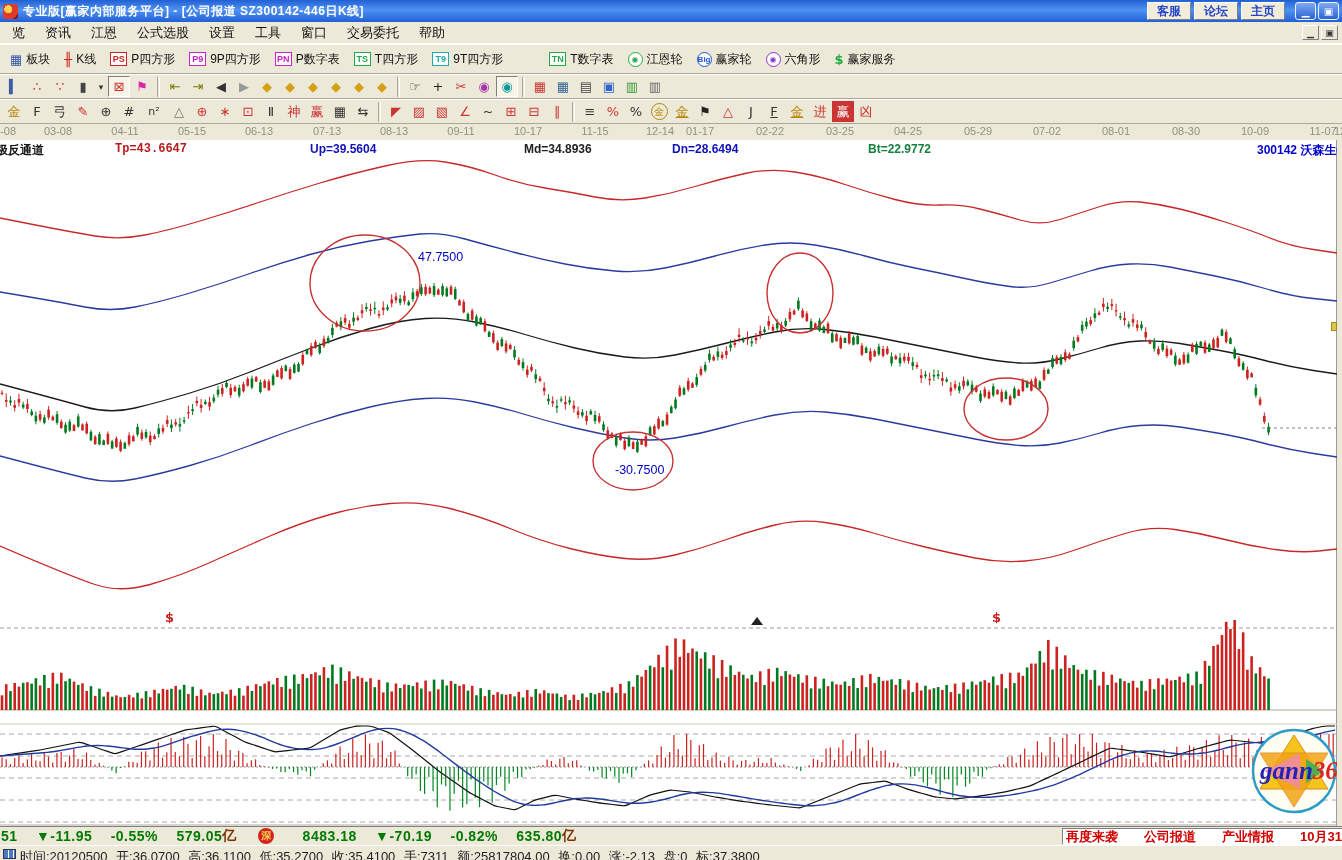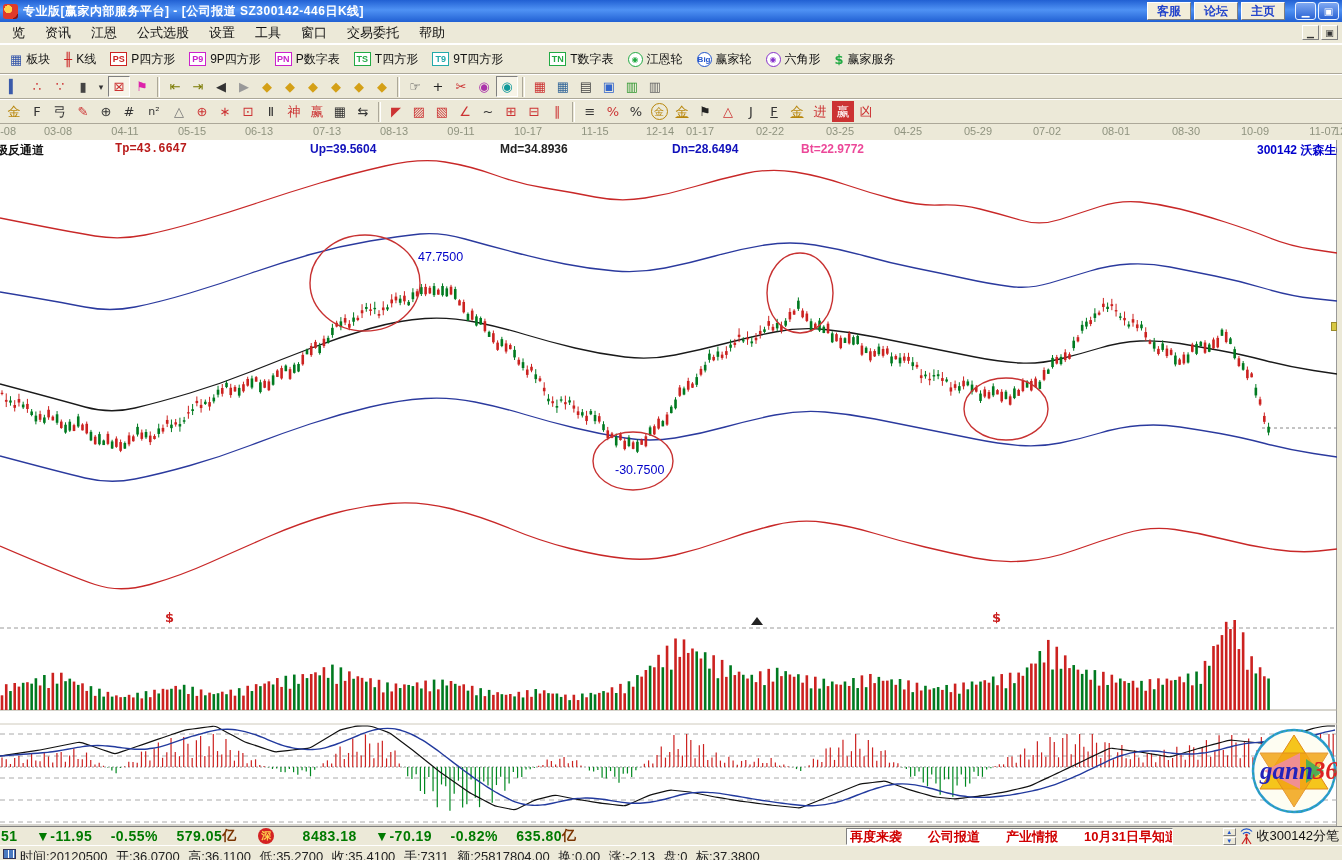--- a/index.html
+++ b/index.html
@@ -62,21 +62,21 @@
     color:#0000cc; font-size:12px; font-weight:bold; }
   .anno { position:absolute; color:#0000c8; font-size:12.5px; white-space:nowrap; }
   .macd-header { position:absolute; top:571px; left:0; width:100%; height:13px; font-size:12px; background:#fff; }
   .macd-header span { position:absolute; font-weight:bold; white-space:nowrap; }
   .scroll-marker { position:absolute; left:1331px; top:182px; width:6px; height:9px; background:#d8c843; border:1px solid #9a8a2a; }
   .logo { position:absolute; left:1251px; top:588px; width:86px; height:86px; }
 
   
   .ticker { height:19px; display:flex; align-items:center; border-top:1px solid #808080;
     background:#ece9d8; font-size:14px; overflow:hidden; }
-  .ticker-left { display:flex; align-items:center; width:846px; flex:0 0 auto; padding-left:1px; }
+  .ticker-left { display:flex; align-items:center; width:1062px; flex:0 0 auto; padding-left:1px; }
   .idx { color:#007a00; font-weight:bold; letter-spacing:0.5px; word-spacing:14px; white-space:pre; }
   .yi { color:#7a3300; font-weight:bold; }
   .sz-badge { width:16px; height:16px; border-radius:50%; background:#d42222; color:#ffd24d;
     font-size:10px; font-weight:bold; display:flex; align-items:center; justify-content:center;
     margin:0 10px 0 22px; flex:0 0 auto; }
   .news { flex:0 0 auto; width:327px; height:17px; background:#fff; border:1px solid;
     border-color:#808080 #fff #fff #808080; color:#d00000; overflow:hidden; white-space:pre;
     font-size:13px; padding:0 3px; line-height:15px; font-weight:bold; }
   .ticker-right { margin-left:auto; display:flex; align-items:center; gap:3px; padding-right:3px; }
   .spinner { display:flex; flex-direction:column; gap:1px; }
@@ -1519,23 +1519,23 @@
       <line x1="1324.738" y1="627" x2="1324.738" y2="611.3189208270637" stroke="#cc2220" stroke-width="1.2"></line>
       <line x1="1328.964" y1="627" x2="1328.964" y2="594" stroke="#cc2220" stroke-width="1.2"></line>
       <line x1="1333.19" y1="627" x2="1333.19" y2="594" stroke="#cc2220" stroke-width="1.2"></line>
       <path d="M0,616Q5,615.25 7.5,614.875Q10,614.5 12.5,614.125Q15,613.75 17.5,613.375Q20,613 22.5,612.625Q25,612.25 27.5,611.875Q30,611.5 32.5,611.125Q35,610.75 37.5,610.375Q40,610 42.5,609.5Q45,609 47.5,608.5Q50,608 52.5,607.5Q55,607 57.5,606.5Q60,606 62.5,605.5Q65,605 67.5,604.5Q70,604 72.5,603.5Q75,603 77.5,602.5Q80,602 82.5,602.8571428571429Q85,603.7142857142857 87.5,604.5714285714286Q90,605.4285714285714 92.5,606.2857142857142Q95,607.1428571428571 97.5,608Q100,608.8571428571429 102.5,609.7142857142858Q105,610.5714285714286 107.5,611.4285714285714Q110,612.2857142857143 112.5,613.1428571428571Q115,614 117.5,613.1428571428571Q120,612.2857142857143 122.5,611.4285714285714Q125,610.5714285714286 127.5,609.7142857142858Q130,608.8571428571429 132.5,608Q135,607.1428571428571 137.5,606.2857142857142Q140,605.4285714285714 142.5,604.5714285714286Q145,603.7142857142857 147.5,602.8571428571429Q150,602 152.5,601.1428571428571Q155,600.2857142857143 157.5,599.4285714285714Q160,598.5714285714286 162.5,597.7142857142858Q165,596.8571428571429 167.5,596Q170,595.1428571428571 172.5,594.2857142857142Q175,593.4285714285714 177.5,592.5714285714286Q180,591.7142857142857 182.5,590.8571428571429Q185,590 187.5,589.6666666666667Q190,589.3333333333334 192.5,589Q195,588.6666666666666 197.5,588.3333333333333Q200,588 202.5,587.6666666666667Q205,587.3333333333334 207.5,587Q210,586.6666666666666 212.5,586.3333333333333Q215,586 217.5,587.3333333333333Q220,588.6666666666666 222.5,590Q225,591.3333333333334 227.5,592.6666666666667Q230,594 232.5,595.3333333333333Q235,596.6666666666666 237.5,598Q240,599.3333333333334 242.5,600.6666666666667Q245,602 247.5,602.8333333333333Q250,603.6666666666666 252.5,604.5Q255,605.3333333333334 257.5,606.1666666666667Q260,607 262.5,607.8333333333333Q265,608.6666666666666 267.5,609.5Q270,610.3333333333334 272.5,611.1666666666667Q275,612 277.5,611.7142857142858Q280,611.4285714285714 282.5,611.1428571428571Q285,610.8571428571429 287.5,610.5714285714287Q290,610.2857142857143 292.5,610Q295,609.7142857142857 297.5,609.4285714285713Q300,609.1428571428571 302.5,608.8571428571429Q305,608.5714285714286 307.5,608.2857142857142Q310,608 312.5,606.5Q315,605 317.5,603.5Q320,602 322.5,600.5Q325,599 327.5,597.5Q330,596 332.5,594.5Q335,593 337.5,591.5Q340,590 342.5,589.4Q345,588.8 347.5,588.2Q350,587.6 352.5,587Q355,586.4 357.5,586.2Q360,586 362.5,586Q365,586 367.5,586Q370,586 372.5,586.8Q375,587.6 377.5,588.5Q380,589.4 382.5,590.3Q385,591.2 387.5,592.1Q390,593 392.5,594.9Q395,596.8 397.5,598.7Q400,600.6 402.5,602.5Q405,604.4 407.5,606.3Q410,608.2 412.5,610.1Q415,612 417.5,614Q420,616 422.5,618Q425,620 427.5,622Q430,624 432.5,626Q435,628 437.5,630Q440,632 442.5,633.75Q445,635.5 447.5,637.25Q450,639 452.5,640.75Q455,642.5 457.5,644.25Q460,646 462.5,647.75Q465,649.5 467.5,651.25Q470,653 472.5,654.3Q475,655.6 477.5,656.9000000000001Q480,658.2 482.5,659.5Q485,660.8 487.5,662.0999999999999Q490,663.4 492.5,664.7Q495,666 497.5,666.5Q500,667 502.5,667.5Q505,668 507.5,668.5Q510,669 512.5,669.5Q515,670 517.5,668.75Q520,667.5 522.5,666.25Q525,665 527.5,663.75Q530,662.5 532.5,661.25Q535,660 537.5,659.375Q540,658.75 542.5,658.125Q545,657.5 547.5,656.875Q550,656.25 552.5,655.625Q555,655 557.5,655.5Q560,656 562.5,656.5Q565,657 567.5,657.5Q570,658 572.5,658.5Q575,659 577.5,659.4Q580,659.8 582.5,660.2Q585,660.6 587.5,661Q590,661.4 592.5,661.8Q595,662.2 597.5,662.6Q600,663 602.5,663.3Q605,663.6 607.5,663.9000000000001Q610,664.2 612.5,664.5Q615,664.8 617.5,665.0999999999999Q620,665.4 622.5,665.7Q625,666 627.5,664.9Q630,663.8 632.5,662.7Q635,661.6 637.5,660.5Q640,659.4 642.5,658.3Q645,657.2 647.5,656.1Q650,655 652.5,654.375Q655,653.75 657.5,653.125Q660,652.5 662.5,651.875Q665,651.25 667.5,650.625Q670,650 672.5,650.25Q675,650.5 677.5,650.75Q680,651 682.5,651.25Q685,651.5 687.5,651.75Q690,652 692.5,652.5Q695,653 697.5,653.5Q700,654 702.5,654.5Q705,655 707.5,655.5Q710,656 712.5,656.5Q715,657 717.5,657.4Q720,657.8 722.5,658.2Q725,658.6 727.5,659Q730,659.4 732.5,659.8Q735,660.2 737.5,660.6Q740,661 742.5,661.3333333333333Q745,661.6666666666666 747.5,662Q750,662.3333333333334 752.5,662.6666666666667Q755,663 757.5,663.3333333333333Q760,663.6666666666666 762.5,664Q765,664.3333333333334 767.5,664.6666666666667Q770,665 772.5,665.25Q775,665.5 777.5,665.75Q780,666 782.5,666.25Q785,666.5 787.5,666.75Q790,667 792.5,667.25Q795,667.5 797.5,667.75Q800,668 802.5,667Q805,666 807.5,665Q810,664 812.5,663Q815,662 817.5,661Q820,660 822.5,659Q825,658 827.5,657Q830,656 832.5,655Q835,654 837.5,653Q840,652 842.5,651Q845,650 847.5,649Q850,648 852.5,647Q855,646 857.5,645Q860,644 862.5,643.7Q865,643.4 867.5,643.0999999999999Q870,642.8 872.5,642.5Q875,642.2 877.5,641.9000000000001Q880,641.6 882.5,641.3Q885,641 887.5,641.9Q890,642.8 892.5,643.7Q895,644.6 897.5,645.5Q900,646.4 902.5,647.3Q905,648.2 907.5,649.1Q910,650 912.5,650.7Q915,651.4 917.5,652.0999999999999Q920,652.8 922.5,653.5Q925,654.2 927.5,654.9000000000001Q930,655.6 932.5,656.3Q935,657 937.5,657.25Q940,657.5 942.5,657.75Q945,658 947.5,658.25Q950,658.5 952.5,658.75Q955,659 957.5,658.7Q960,658.4 962.5,658.0999999999999Q965,657.8 967.5,657.5Q970,657.2 972.5,656.9000000000001Q975,656.6 977.5,656.3Q980,656 982.5,655.6Q985,655.2 987.5,654.8Q990,654.4 992.5,654Q995,653.6 997.5,653.2Q1000,652.8 1002.5,652.4Q1005,652 1007.5,651.4Q1010,650.8 1012.5,650.2Q1015,649.6 1017.5,649Q1020,648.4 1022.5,647.8Q1025,647.2 1027.5,646.6Q1030,646 1032.5,644.8333333333333Q1035,643.6666666666666 1037.5,642.5Q1040,641.3333333333334 1042.5,640.1666666666667Q1045,639 1047.5,637.8333333333333Q1050,636.6666666666666 1052.5,635.5Q1055,634.3333333333334 1057.5,633.1666666666667Q1060,632 1062.5,630.8Q1065,629.6 1067.5,628.4000000000001Q1070,627.2 1072.5,626Q1075,624.8 1077.5,623.5999999999999Q1080,622.4 1082.5,621.2Q1085,620 1087.5,618.8Q1090,617.6 1092.5,616.4000000000001Q1095,615.2 1097.5,614Q1100,612.8 1102.5,611.5999999999999Q1105,610.4 1107.5,609.2Q1110,608 1112.5,608.3333333333333Q1115,608.6666666666666 1117.5,609Q1120,609.3333333333334 1122.5,609.6666666666667Q1125,610 1127.5,610.3333333333333Q1130,610.6666666666666 1132.5,611Q1135,611.3333333333334 1137.5,611.6666666666667Q1140,612 1142.5,612.4166666666667Q1145,612.8333333333334 1147.5,613.25Q1150,613.6666666666666 1152.5,614.0833333333333Q1155,614.5 1157.5,614.9166666666667Q1160,615.3333333333334 1162.5,615.75Q1165,616.1666666666666 1167.5,616.5833333333333Q1170,617 1172.5,616.25Q1175,615.5 1177.5,614.75Q1180,614 1182.5,613.25Q1185,612.5 1187.5,611.75Q1190,611 1192.5,610.25Q1195,609.5 1197.5,608.75Q1200,608 1202.5,607.3333333333333Q1205,606.6666666666666 1207.5,606Q1210,605.3333333333334 1212.5,604.6666666666667Q1215,604 1217.5,603.3333333333333Q1220,602.6666666666666 1222.5,602Q1225,601.3333333333334 1227.5,600.6666666666667Q1230,600 1232.5,600.25Q1235,600.5 1237.5,600.75Q1240,601 1242.5,601.25Q1245,601.5 1247.5,601.75Q1250,602 1252.5,602.25Q1255,602.5 1257.5,602.75Q1260,603 1262.5,602.3333333333333Q1265,601.6666666666666 1267.5,601Q1270,600.3333333333334 1272.5,599.6666666666667Q1275,599 1277.5,598.3333333333333Q1280,597.6666666666666 1282.5,597Q1285,596.3333333333334 1287.5,595.6666666666667Q1290,595 1292.5,594.3Q1295,593.6 1297.5,592.9000000000001Q1300,592.2 1302.5,591.5Q1305,590.8 1307.5,590.0999999999999Q1310,589.4 1312.5,588.7Q1315,588 1317.5,587.5Q1320,587 1322.5,586.5Q1325,586 1327.5,586Q1330,586 1332.5,586L1335,586" fill="none" stroke="#111111" stroke-width="1.2"></path>
       <path d="M0,616Q5,615.625 7.5,615.4375Q10,615.25 12.5,615.0625Q15,614.875 17.5,614.6875Q20,614.5 22.5,614.3125Q25,614.125 27.5,613.9375Q30,613.75 32.5,613.5625Q35,613.375 37.5,613.1875Q40,613 42.5,612.8Q45,612.6 47.5,612.3909090909091Q50,612.1818181818181 52.5,611.7727272727273Q55,611.3636363636364 57.5,610.9431818181818Q60,610.5227272727273 62.5,610.090909090909Q65,609.6590909090909 67.5,609.215909090909Q70,608.7727272727273 72.5,608.3181818181818Q75,607.8636363636364 77.5,607.3977272727273Q80,606.9318181818181 82.5,606.577922077922Q85,606.224025974026 87.5,605.9821428571429Q90,605.7402597402597 92.5,605.6103896103896Q95,605.4805194805194 97.5,605.474025974026Q100,605.4675324675325 102.5,605.5844155844156Q105,605.7012987012987 107.5,605.9415584415584Q110,606.1818181818181 112.5,606.5454545454545Q115,606.909090909091 117.5,607.2402597402598Q120,607.5714285714287 122.5,607.87012987013Q125,608.1688311688313 127.5,608.435064935065Q130,608.7012987012988 132.5,608.9350649350649Q135,609.1688311688312 137.5,609.2467532467533Q140,609.3246753246754 142.5,609.2467532467533Q145,609.1688311688312 147.5,608.9350649350649Q150,608.7012987012987 152.5,608.3116883116883Q155,607.9220779220778 157.5,607.3766233766233Q160,606.8311688311688 162.5,606.1298701298701Q165,605.4285714285714 167.5,604.5714285714287Q170,603.7142857142858 172.5,602.8571428571429Q175,602 177.5,601.1428571428571Q180,600.2857142857142 182.5,599.4285714285713Q185,598.5714285714286 187.5,597.7619047619047Q190,596.9523809523808 192.5,596.1904761904761Q195,595.4285714285714 197.5,594.7142857142857Q200,593.9999999999999 202.5,593.3333333333333Q205,592.6666666666666 207.5,592.047619047619Q210,591.4285714285714 212.5,590.8571428571429Q215,590.2857142857143 217.5,589.91341991342Q220,589.5411255411256 222.5,589.3679653679653Q225,589.1948051948052 227.5,589.2207792207793Q230,589.2467532467533 232.5,589.4718614718615Q235,589.6969696969697 237.5,590.1212121212121Q240,590.5454545454545 242.5,591.121212121212Q245,591.6969696969696 247.5,592.3787878787879Q250,593.0606060606061 252.5,593.8484848484849Q255,594.6363636363636 257.5,595.530303030303Q260,596.4242424242424 262.5,597.4242424242425Q265,598.4242424242425 267.5,599.530303030303Q270,600.6363636363636 272.5,601.6969696969697Q275,602.7575757575758 277.5,603.6709956709957Q280,604.5844155844156 282.5,605.3506493506494Q285,606.1168831168832 287.5,606.7359307359308Q290,607.3549783549784 292.5,607.8268398268399Q295,608.2987012987013 297.5,608.6233766233767Q300,608.948051948052 302.5,609.1709956709957Q305,609.3939393939394 307.5,609.5151515151515Q310,609.6363636363636 312.5,609.5454545454545Q315,609.4545454545455 317.5,609.1515151515152Q320,608.8484848484849 322.5,608.3333333333334Q325,607.8181818181819 327.5,607.0909090909091Q330,606.3636363636364 332.5,605.525974025974Q335,604.6883116883117 337.5,603.7402597402597Q340,602.7922077922078 342.5,601.8155844155845Q345,600.838961038961 347.5,599.8337662337663Q350,598.8285714285715 352.5,597.7948051948052Q355,596.7610389610389 357.5,595.7350649350649Q360,594.709090909091 362.5,593.709090909091Q365,592.709090909091 367.5,591.8454545454546Q370,590.9818181818182 372.5,590.3272727272728Q375,589.6727272727273 377.5,589.2363636363636Q380,588.8000000000001 382.5,588.5818181818182Q385,588.3636363636364 387.5,588.3636363636364Q390,588.3636363636364 392.5,588.6727272727273Q395,588.9818181818182 397.5,589.5181818181818Q400,590.0545454545455 402.5,590.8181818181819Q405,591.5818181818182 407.5,592.5727272727272Q410,593.5636363636363 412.5,594.7454545454545Q415,595.9272727272727 417.5,597.290909090909Q420,598.6545454545454 422.5,600.2Q425,601.7454545454545 427.5,603.4Q430,605.0545454545454 432.5,606.8090909090909Q435,608.5636363636363 437.5,610.4181818181818Q440,612.2727272727273 442.5,614.2045454545455Q445,616.1363636363636 447.5,618.0545454545454Q450,619.9727272727273 452.5,621.8772727272728Q455,623.7818181818183 457.5,625.6727272727273Q460,627.5636363636363 462.5,629.4409090909091Q465,631.3181818181819 467.5,633.1818181818182Q470,635.0454545454545 472.5,636.8454545454545Q475,638.6454545454545 477.5,640.3818181818182Q480,642.1181818181818 482.5,643.790909090909Q485,645.4636363636364 487.5,647.0727272727272Q490,648.6818181818181 492.5,650.2272727272727Q495,651.7727272727273 497.5,653.2045454545455Q500,654.6363636363636 502.5,655.9545454545455Q505,657.2727272727273 507.5,658.4772727272727Q510,659.6818181818181 512.5,660.7727272727273Q515,661.8636363636364 517.5,662.6818181818182Q520,663.5 522.5,664.0454545454545Q525,664.5909090909091 527.5,664.9045454545454Q530,665.2181818181817 532.5,665.3Q535,665.3818181818182 537.5,665.2886363636363Q540,665.1954545454545 542.5,664.9272727272727Q545,664.6590909090909 547.5,664.215909090909Q550,663.7727272727273 552.5,663.2272727272727Q555,662.6818181818181 557.5,662.1363636363636Q560,661.5909090909091 562.5,661.0454545454545Q565,660.5 567.5,659.9545454545455Q570,659.4090909090909 572.5,659.0227272727273Q575,658.6363636363636 577.5,658.4Q580,658.1636363636363 582.5,658.0772727272727Q585,657.9909090909091 587.5,658.0545454545454Q590,658.1181818181818 592.5,658.275Q595,658.4318181818181 597.5,658.6818181818181Q600,658.9318181818181 602.5,659.2659090909091Q605,659.6 607.5,660.0181818181818Q610,660.4363636363637 612.5,660.8363636363637Q615,661.2363636363636 617.5,661.6181818181818Q620,662 622.5,662.3636363636364Q625,662.7272727272727 627.5,662.9454545454546Q630,663.1636363636363 632.5,663.2454545454545Q635,663.3272727272728 637.5,663.2727272727273Q640,663.2181818181817 642.5,663.0272727272727Q645,662.8363636363637 647.5,662.5090909090909Q650,662.1818181818181 652.5,661.7613636363636Q655,661.3409090909091 657.5,660.8363636363636Q660,660.3318181818181 662.5,659.7431818181817Q665,659.1545454545454 667.5,658.4818181818182Q670,657.809090909091 672.5,657.1318181818183Q675,656.4545454545455 677.5,655.7727272727273Q680,655.0909090909091 682.5,654.5318181818182Q685,653.9727272727273 687.5,653.5363636363636Q690,653.1 692.5,652.8090909090909Q695,652.5181818181818 697.5,652.3727272727273Q700,652.2272727272727 702.5,652.2272727272727Q705,652.2272727272727 707.5,652.3295454545455Q710,652.4318181818181 712.5,652.6363636363636Q715,652.8409090909091 717.5,653.1386363636364Q720,653.4363636363637 722.5,653.8272727272728Q725,654.2181818181818 727.5,654.6227272727273Q730,655.0272727272727 732.5,655.4454545454546Q735,655.8636363636364 737.5,656.2954545454545Q740,656.7272727272727 742.5,657.1666666666667Q745,657.6060606060606 747.5,658.030303030303Q750,658.4545454545455 752.5,658.8636363636364Q755,659.2727272727273 757.5,659.6666666666667Q760,660.0606060606061 762.5,660.439393939394Q765,660.8181818181819 767.5,661.1818181818182Q770,661.5454545454545 772.5,661.8954545454545Q775,662.2454545454545 777.5,662.5818181818181Q780,662.9181818181818 782.5,663.2409090909091Q785,663.5636363636363 787.5,663.8727272727272Q790,664.1818181818181 792.5,664.4772727272727Q795,664.7727272727273 797.5,665.060606060606Q800,665.3484848484849 802.5,665.5151515151515Q805,665.6818181818181 807.5,665.7272727272727Q810,665.7727272727273 812.5,665.6969696969697Q815,665.6212121212121 817.5,665.4242424242425Q820,665.2272727272727 822.5,664.909090909091Q825,664.5909090909091 827.5,664.159090909091Q830,663.7272727272727 832.5,663.1818181818182Q835,662.6363636363636 837.5,661.9772727272727Q840,661.3181818181819 842.5,660.5454545454545Q845,659.7727272727273 847.5,658.8863636363636Q850,658 852.5,657Q855,656 857.5,655Q860,654 862.5,653.0636363636363Q865,652.1272727272727 867.5,651.2545454545455Q870,650.3818181818182 872.5,649.5727272727272Q875,648.7636363636364 877.5,648.0181818181818Q880,647.2727272727273 882.5,646.590909090909Q885,645.9090909090909 887.5,645.4Q890,644.8909090909091 892.5,644.5545454545454Q895,644.2181818181818 897.5,644.0545454545454Q900,643.8909090909091 902.5,643.9Q905,643.9090909090909 907.5,644.090909090909Q910,644.2727272727273 912.5,644.6090909090908Q915,644.9454545454545 917.5,645.3727272727272Q920,645.8 922.5,646.3181818181818Q925,646.8363636363637 927.5,647.4454545454546Q930,648.0545454545455 932.5,648.7545454545455Q935,649.4545454545455 937.5,650.2045454545455Q940,650.9545454545455 942.5,651.6454545454546Q945,652.3363636363637 947.5,652.9681818181818Q950,653.6 952.5,654.1727272727272Q955,654.7454545454544 957.5,655.2090909090908Q960,655.6727272727272 962.5,656.0272727272727Q965,656.3818181818182 967.5,656.6454545454545Q970,656.9090909090909 972.5,657.0818181818181Q975,657.2545454545455 977.5,657.3363636363637Q980,657.4181818181819 982.5,657.4000000000001Q985,657.3818181818182 987.5,657.2636363636364Q990,657.1454545454545 992.5,656.9681818181818Q995,656.790909090909 997.5,656.5545454545454Q1000,656.3181818181819 1002.5,656.0227272727273Q1005,655.7272727272727 1007.5,655.3545454545455Q1010,654.9818181818182 1012.5,654.5818181818182Q1015,654.1818181818182 1017.5,653.7545454545455Q1020,653.3272727272728 1022.5,652.8727272727273Q1025,652.4181818181818 1027.5,651.9363636363637Q1030,651.4545454545455 1032.5,650.8939393939395Q1035,650.3333333333334 1037.5,649.7030303030303Q1040,649.0727272727273 1042.5,648.3727272727273Q1045,647.6727272727272 1047.5,646.9030303030303Q1050,646.1333333333333 1052.5,645.2939393939394Q1055,644.4545454545455 1057.5,643.5454545454545Q1060,642.6363636363636 1062.5,641.6727272727273Q1065,640.709090909091 1067.5,639.6909090909091Q1070,638.6727272727272 1072.5,637.5999999999999Q1075,636.5272727272727 1077.5,635.4Q1080,634.2727272727273 1082.5,633.090909090909Q1085,631.9090909090909 1087.5,630.7242424242424Q1090,629.5393939393939 1092.5,628.3515151515151Q1095,627.1636363636363 1097.5,625.9727272727273Q1100,624.7818181818183 1102.5,623.5878787878789Q1105,622.3939393939395 1107.5,621.1969696969697Q1110,620 1112.5,618.939393939394Q1115,617.8787878787879 1117.5,616.9575757575758Q1120,616.0363636363636 1122.5,615.2545454545455Q1125,614.4727272727273 1127.5,613.830303030303Q1130,613.1878787878787 1132.5,612.6848484848484Q1135,612.1818181818181 1137.5,611.8181818181818Q1140,611.4545454545455 1142.5,611.2378787878788Q1145,611.0212121212121 1147.5,610.9515151515152Q1150,610.8818181818182 1152.5,610.959090909091Q1155,611.0363636363636 1157.5,611.260606060606Q1160,611.4848484848485 1162.5,611.8560606060606Q1165,612.2272727272727 1167.5,612.6060606060606Q1170,612.9848484848485 1172.5,613.2651515151515Q1175,613.5454545454545 1177.5,613.7272727272727Q1180,613.9090909090909 1182.5,613.9924242424242Q1185,614.0757575757576 1187.5,614.060606060606Q1190,614.0454545454545 1192.5,613.9318181818182Q1195,613.8181818181819 1197.5,613.5984848484849Q1200,613.3787878787879 1202.5,613.060606060606Q1205,612.7424242424242 1207.5,612.3257575757575Q1210,611.9090909090909 1212.5,611.3939393939394Q1215,610.8787878787879 1217.5,610.2651515151515Q1220,609.6515151515151 1222.5,608.939393939394Q1225,608.2272727272727 1227.5,607.5227272727273Q1230,606.8181818181819 1232.5,606.2045454545455Q1235,605.5909090909091 1237.5,605.0681818181818Q1240,604.5454545454545 1242.5,604.1136363636363Q1245,603.6818181818181 1247.5,603.340909090909Q1250,603 1252.5,602.75Q1255,602.5 1257.5,602.3333333333334Q1260,602.1666666666667 1262.5,602Q1265,601.8333333333334 1267.5,601.6666666666667Q1270,601.5 1272.5,601.3333333333334Q1275,601.1666666666667 1277.5,601Q1280,600.8333333333334 1282.5,600.6666666666667Q1285,600.5 1287.5,600.25Q1290,600 1292.5,599.6636363636364Q1295,599.3272727272728 1297.5,598.9045454545455Q1300,598.4818181818182 1302.5,597.9727272727273Q1305,597.4636363636364 1307.5,596.8681818181818Q1310,596.2727272727273 1312.5,595.590909090909Q1315,594.9090909090909 1317.5,594.2424242424242Q1320,593.5757575757575 1322.5,592.9242424242424Q1325,592.2727272727273 1327.5,591.6818181818182Q1330,591.0909090909091 1332.5,590.5606060606061L1335,590.0303030303031" fill="none" stroke="#223a9e" stroke-width="1.4"></path>
     </svg>
   <div class="ind-header" id="ind-header">
       <span style="left: -4px; color: rgb(17, 17, 17);">极反通道</span>
       <span style="left: 115px; color: #b91c1c; font-family: Liberation Mono, monospace;">Tp=43.6647</span>
       <span style="left: 310px; color: rgb(17, 17, 187);">Up=39.5604</span>
-      <span style="left: 500px; color: rgb(34, 34, 34);">Md=34.8936</span>
+      <span style="left: 524px; color: rgb(34, 34, 34);">Md=34.8936</span>
       <span style="left: 672px; color: rgb(17, 17, 187);">Dn=28.6494</span>
-      <span style="left: 801px; color: #ec4899;">Bt=22.9772</span>
+      <span style="left: 868px; color: #15803d;">Bt=22.9772</span>
     </div>
   <div class="sym-label">300142 沃森生物</div>
   <div id="annotations">
       <div class="anno" style="left: 418px; top: 110px;">47.7500</div>
       <div class="anno" style="left: 615px; top: 323px;">-30.7500</div>
     </div>
   <div class="scroll-marker"></div>
   <div class="logo">
     <svg width="86" height="86" viewBox="0 0 86 86">
       <circle cx="43" cy="43" r="41" fill="#fefdf2" stroke="#2e9bd6" stroke-width="2.5"></circle>

